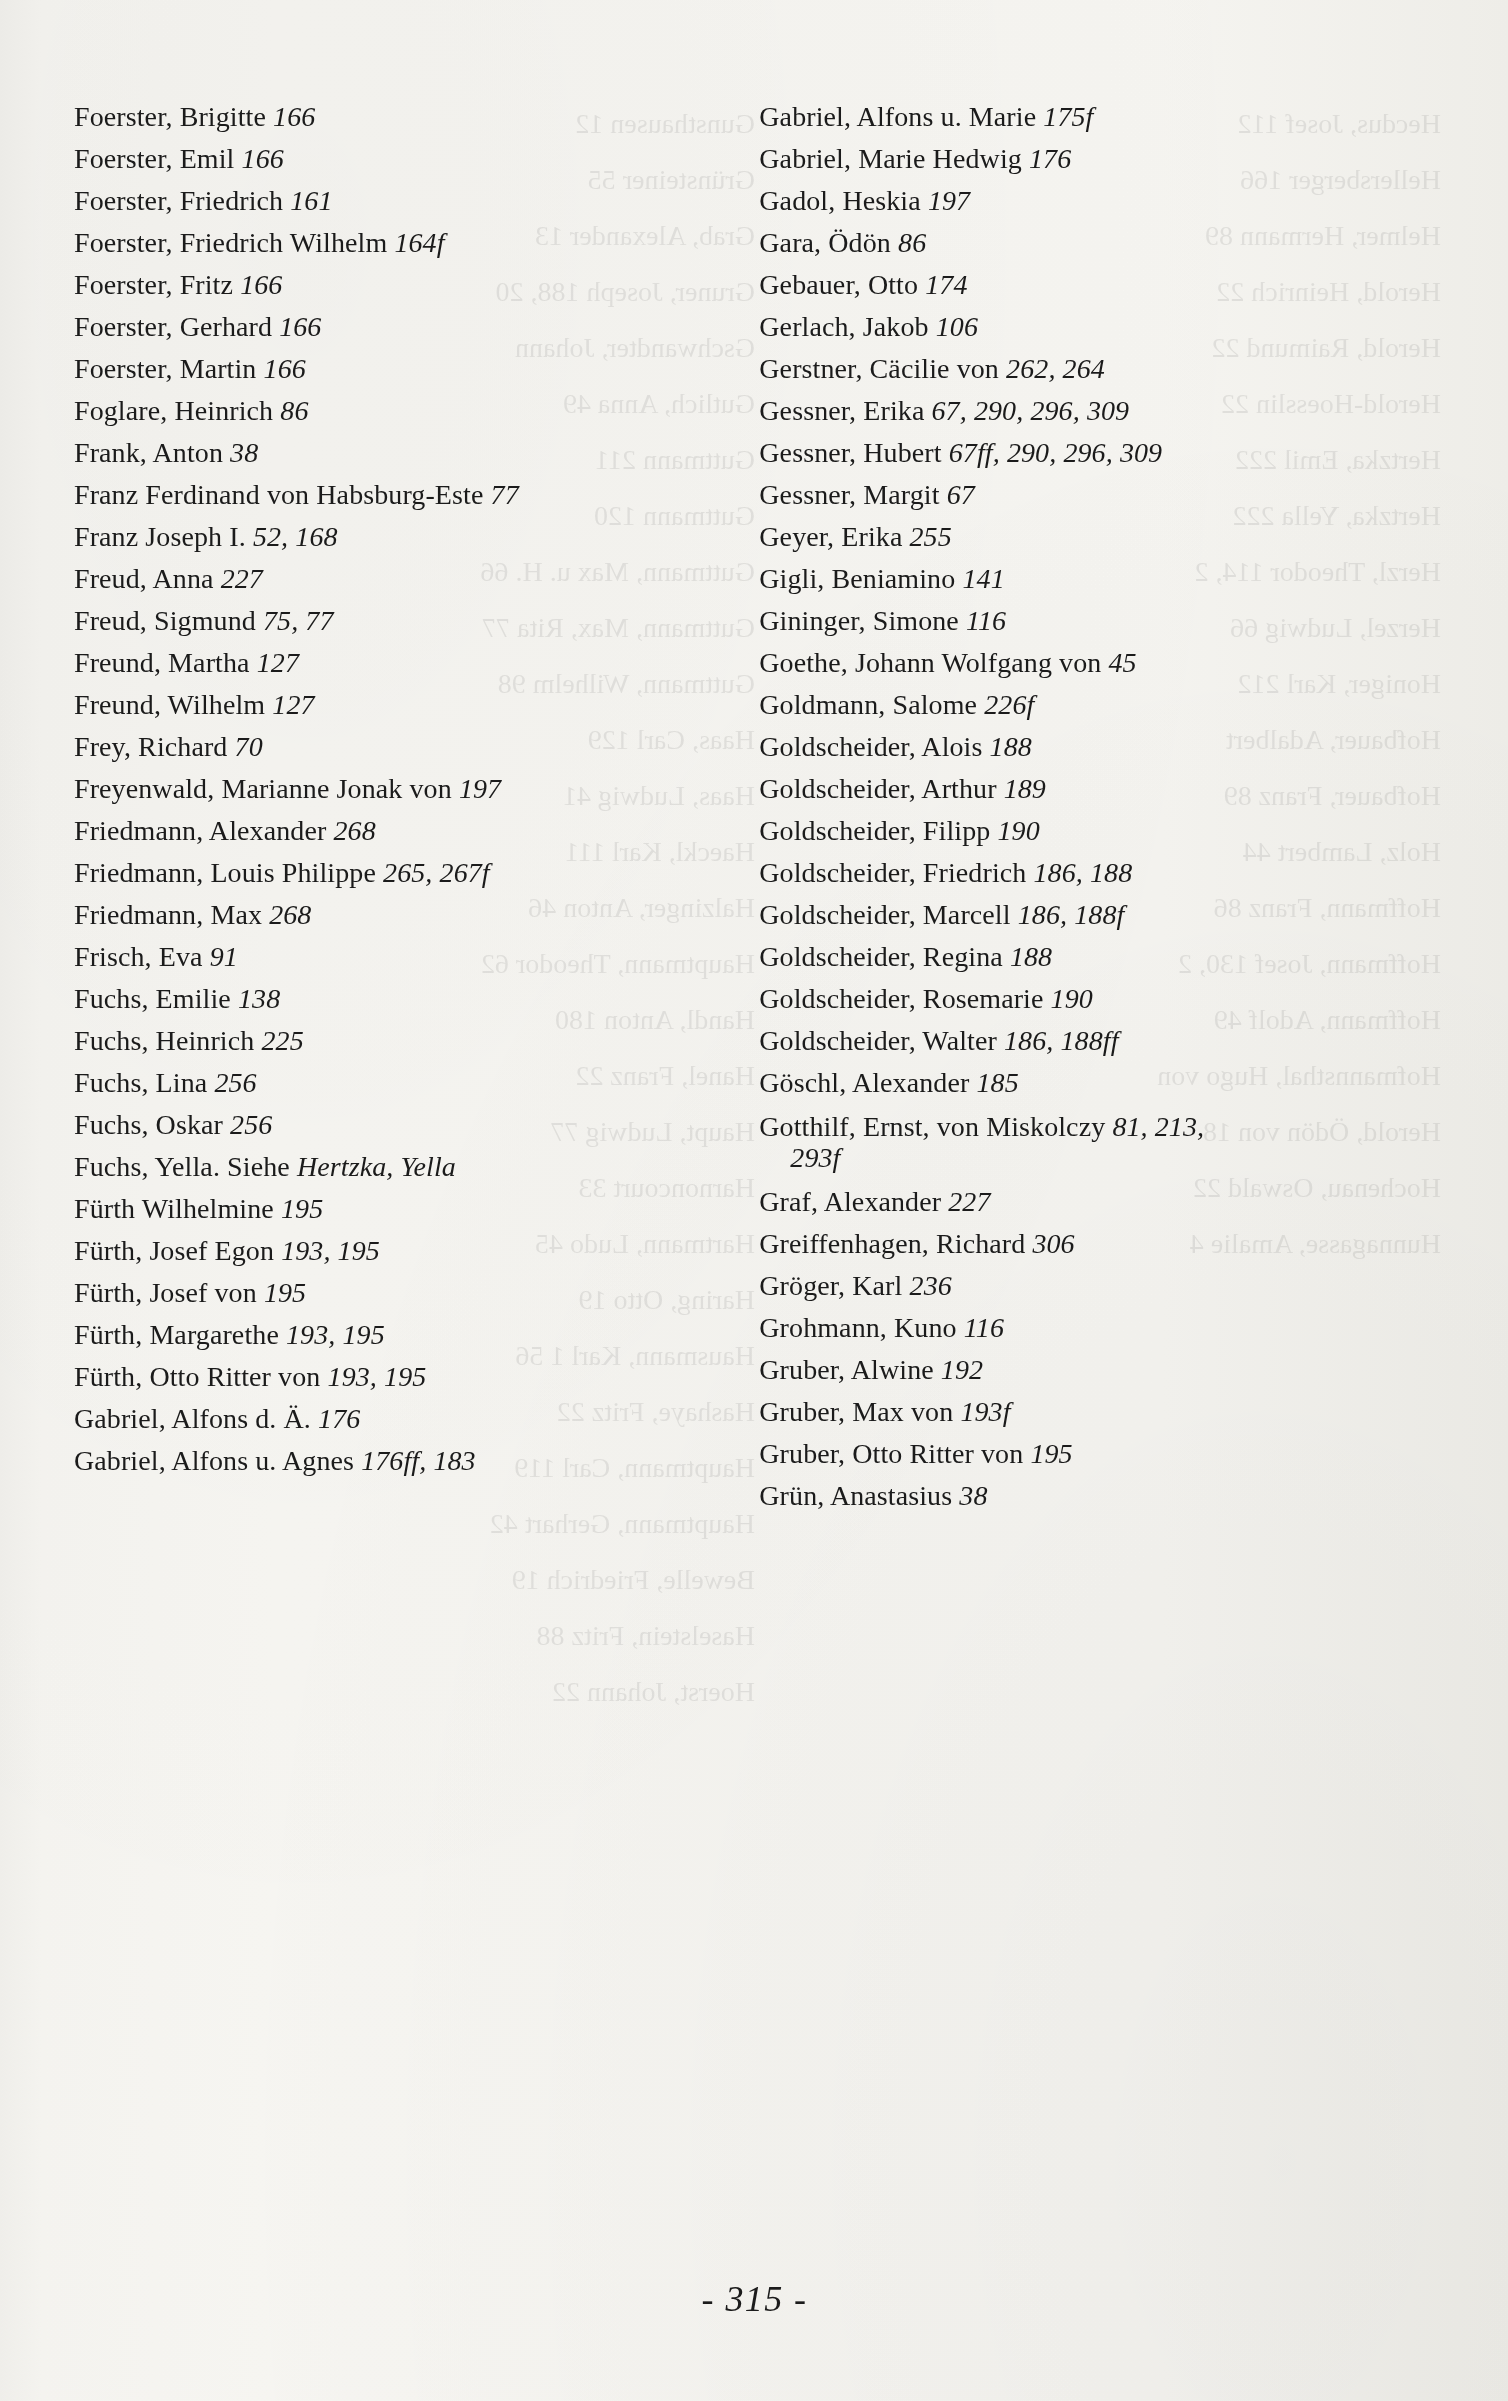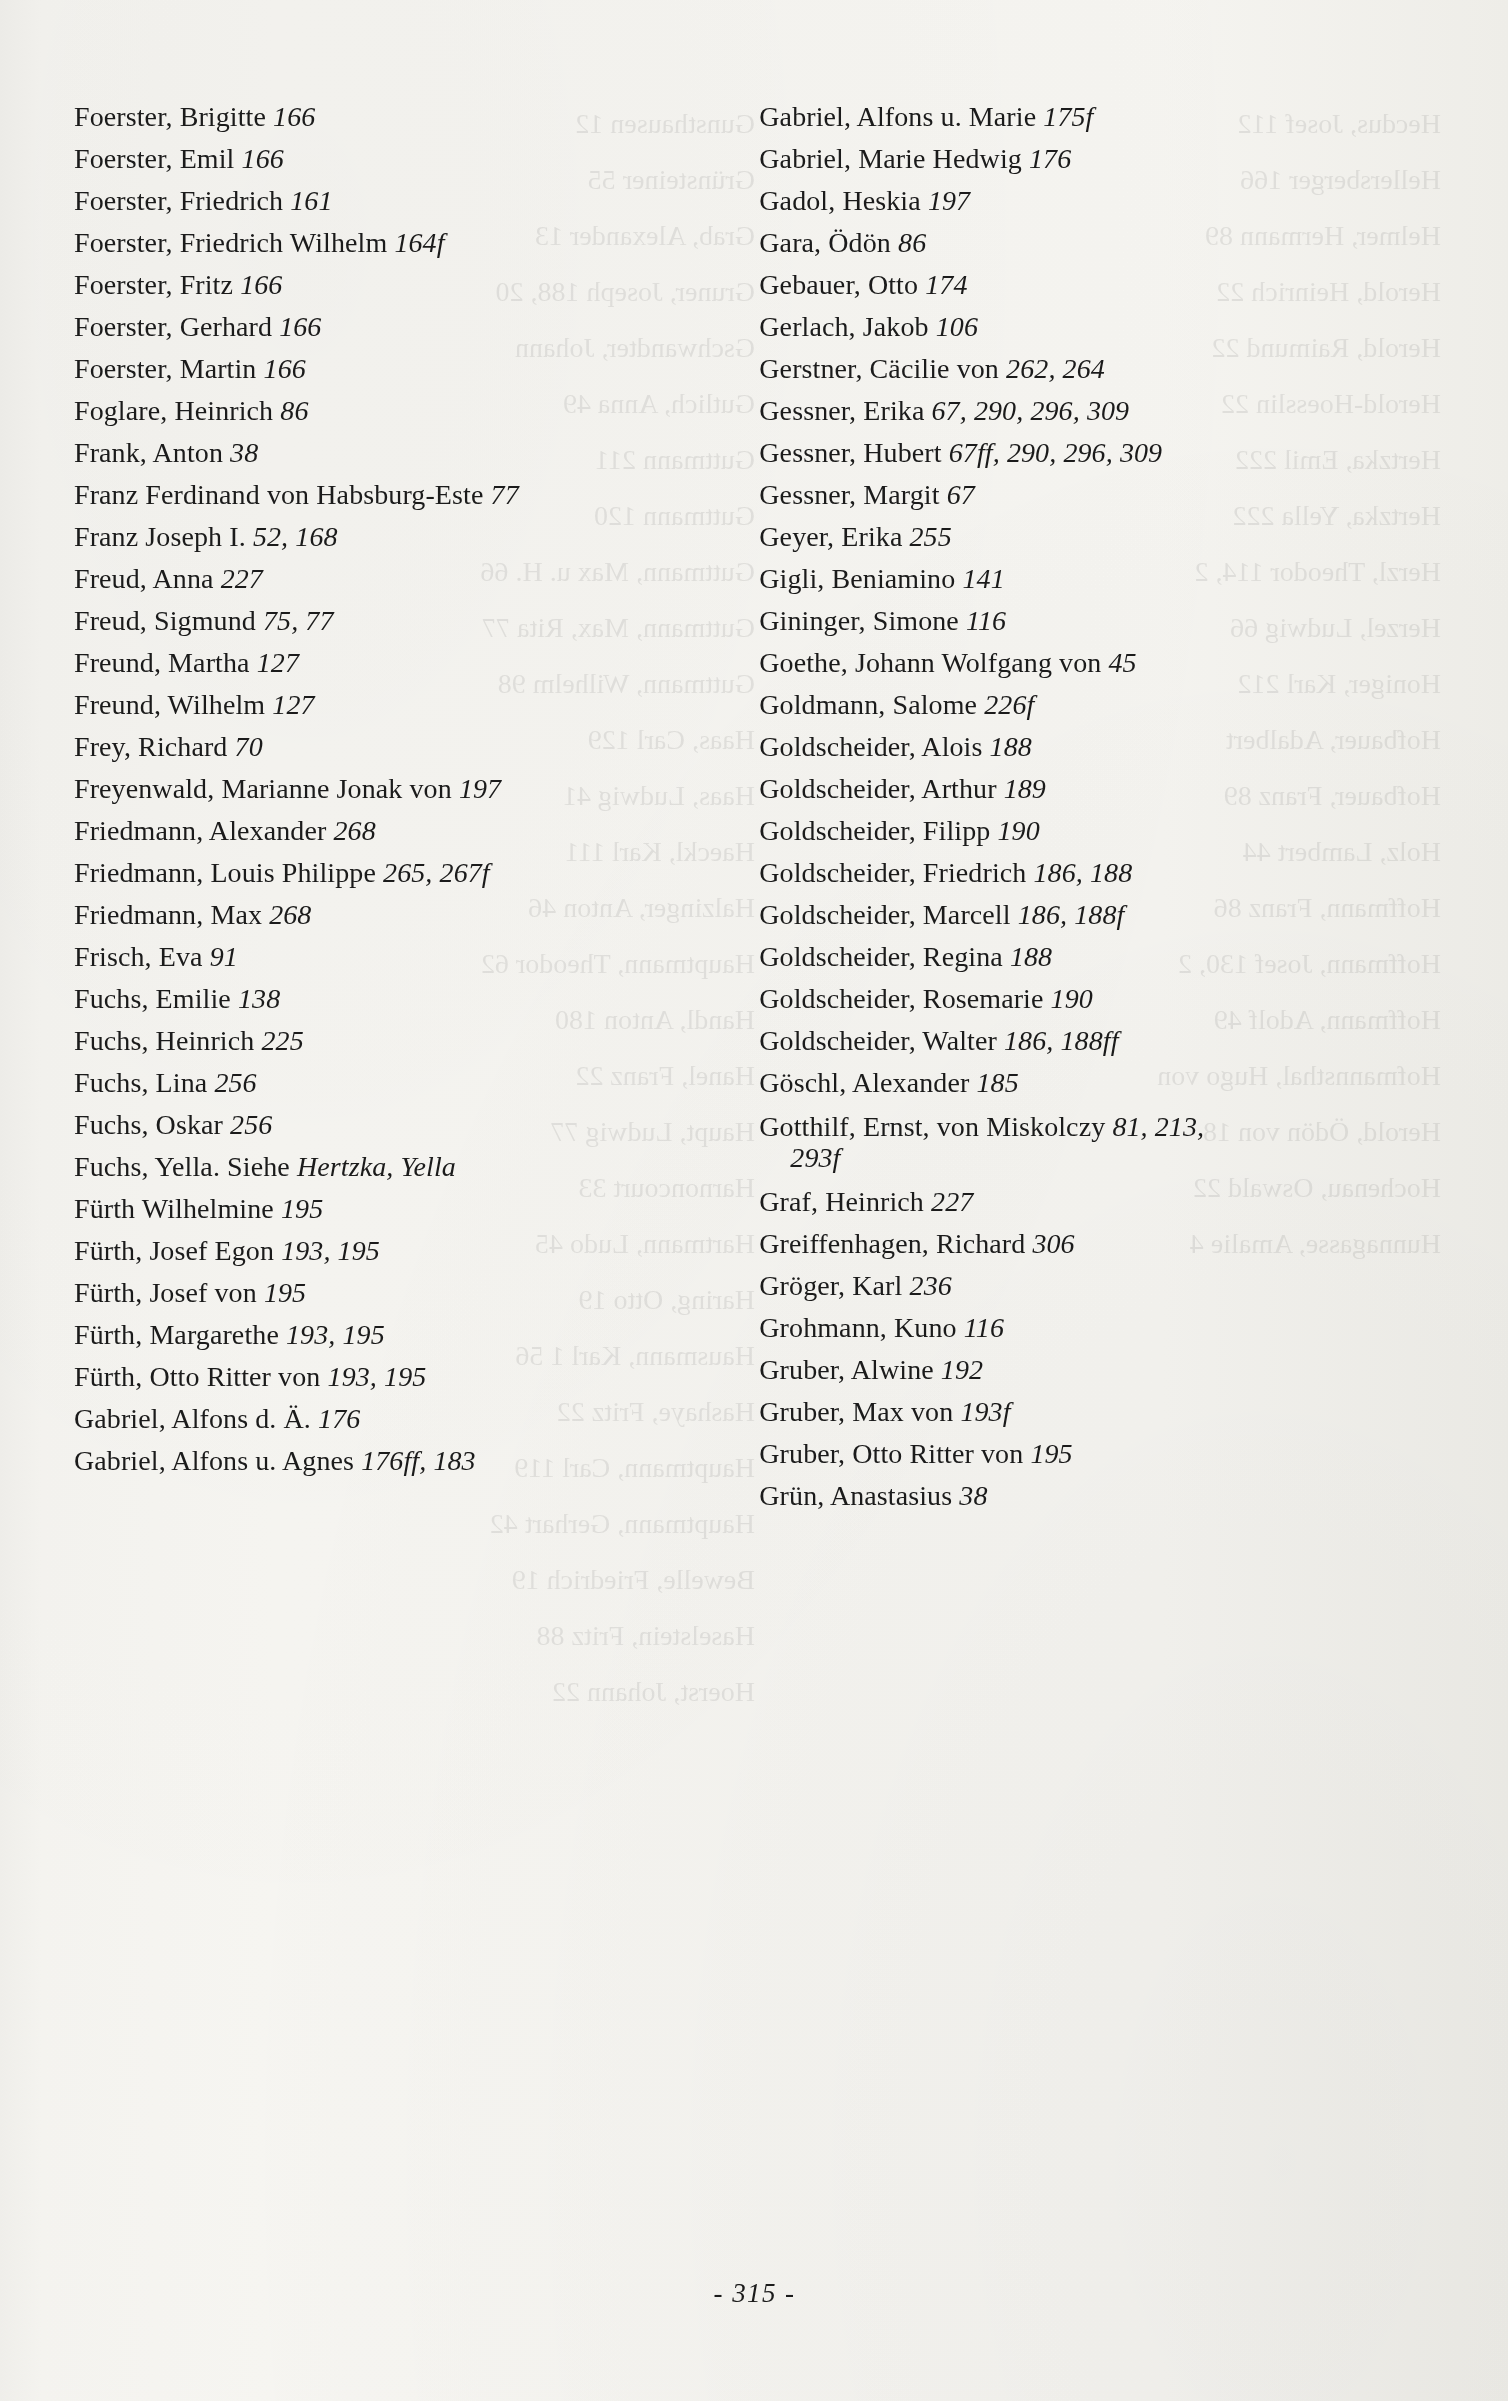--- a/index.html
+++ b/index.html
@@ -69,21 +69,21 @@
   .entry.wrap .cont {
     display: block;
     padding-left: 31px;
   }
   .folio {
     position: absolute;
     left: 0;
     top: 2278px;
     width: 1509px;
     text-align: center;
-    font-size: 27px;
+    font-size: 36px;
     font-style: italic;
     letter-spacing: 1.4px;
   }
   
   .bleed {
     position: absolute;
     top: 103px;
     left: 74px;
     width: 1367px;
     height: 2119px;
@@ -222,21 +222,21 @@
         <div class="entry"><span>Goldscheider, Alois </span><span class="ref">188</span></div>
         <div class="entry"><span>Goldscheider, Arthur </span><span class="ref">189</span></div>
         <div class="entry"><span>Goldscheider, Filipp </span><span class="ref">190</span></div>
         <div class="entry"><span>Goldscheider, Friedrich </span><span class="ref">186, 188</span></div>
         <div class="entry"><span>Goldscheider, Marcell </span><span class="ref">186, 188f</span></div>
         <div class="entry"><span>Goldscheider, Regina </span><span class="ref">188</span></div>
         <div class="entry"><span>Goldscheider, Rosemarie </span><span class="ref">190</span></div>
         <div class="entry"><span>Goldscheider, Walter </span><span class="ref">186, 188ff</span></div>
         <div class="entry"><span>Göschl, Alexander </span><span class="ref">185</span></div>
         <div class="entry wrap"><span>Gotthilf, Ernst, von Miskolczy </span><span class="ref">81, 213,</span><span class="cont ref">293f</span></div>
-        <div class="entry"><span>Graf, Heinrich </span><span class="ref">227</span></div>
+        <div class="entry"><span>Graf, Alexander </span><span class="ref">227</span></div>
         <div class="entry"><span>Greiffenhagen, Richard </span><span class="ref">306</span></div>
         <div class="entry"><span>Gröger, Karl </span><span class="ref">236</span></div>
         <div class="entry"><span>Grohmann, Kuno </span><span class="ref">116</span></div>
         <div class="entry"><span>Gruber, Alwine </span><span class="ref">192</span></div>
         <div class="entry"><span>Gruber, Max von </span><span class="ref">193f</span></div>
         <div class="entry"><span>Gruber, Otto Ritter von </span><span class="ref">195</span></div>
         <div class="entry"><span>Grün, Anastasius </span><span class="ref">38</span></div>
       </div>
   </div>
 

